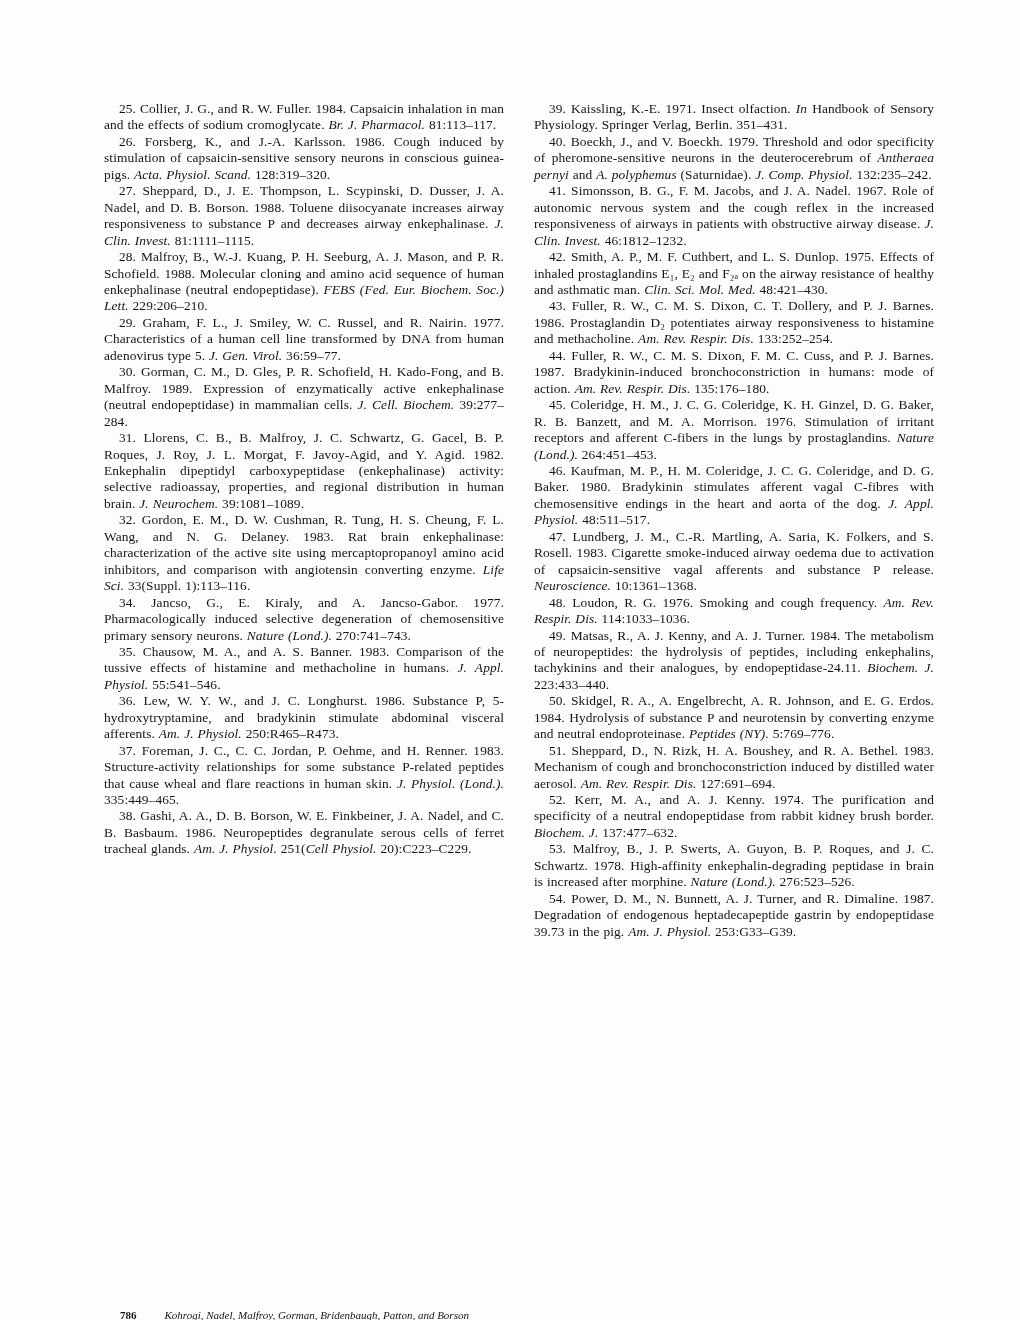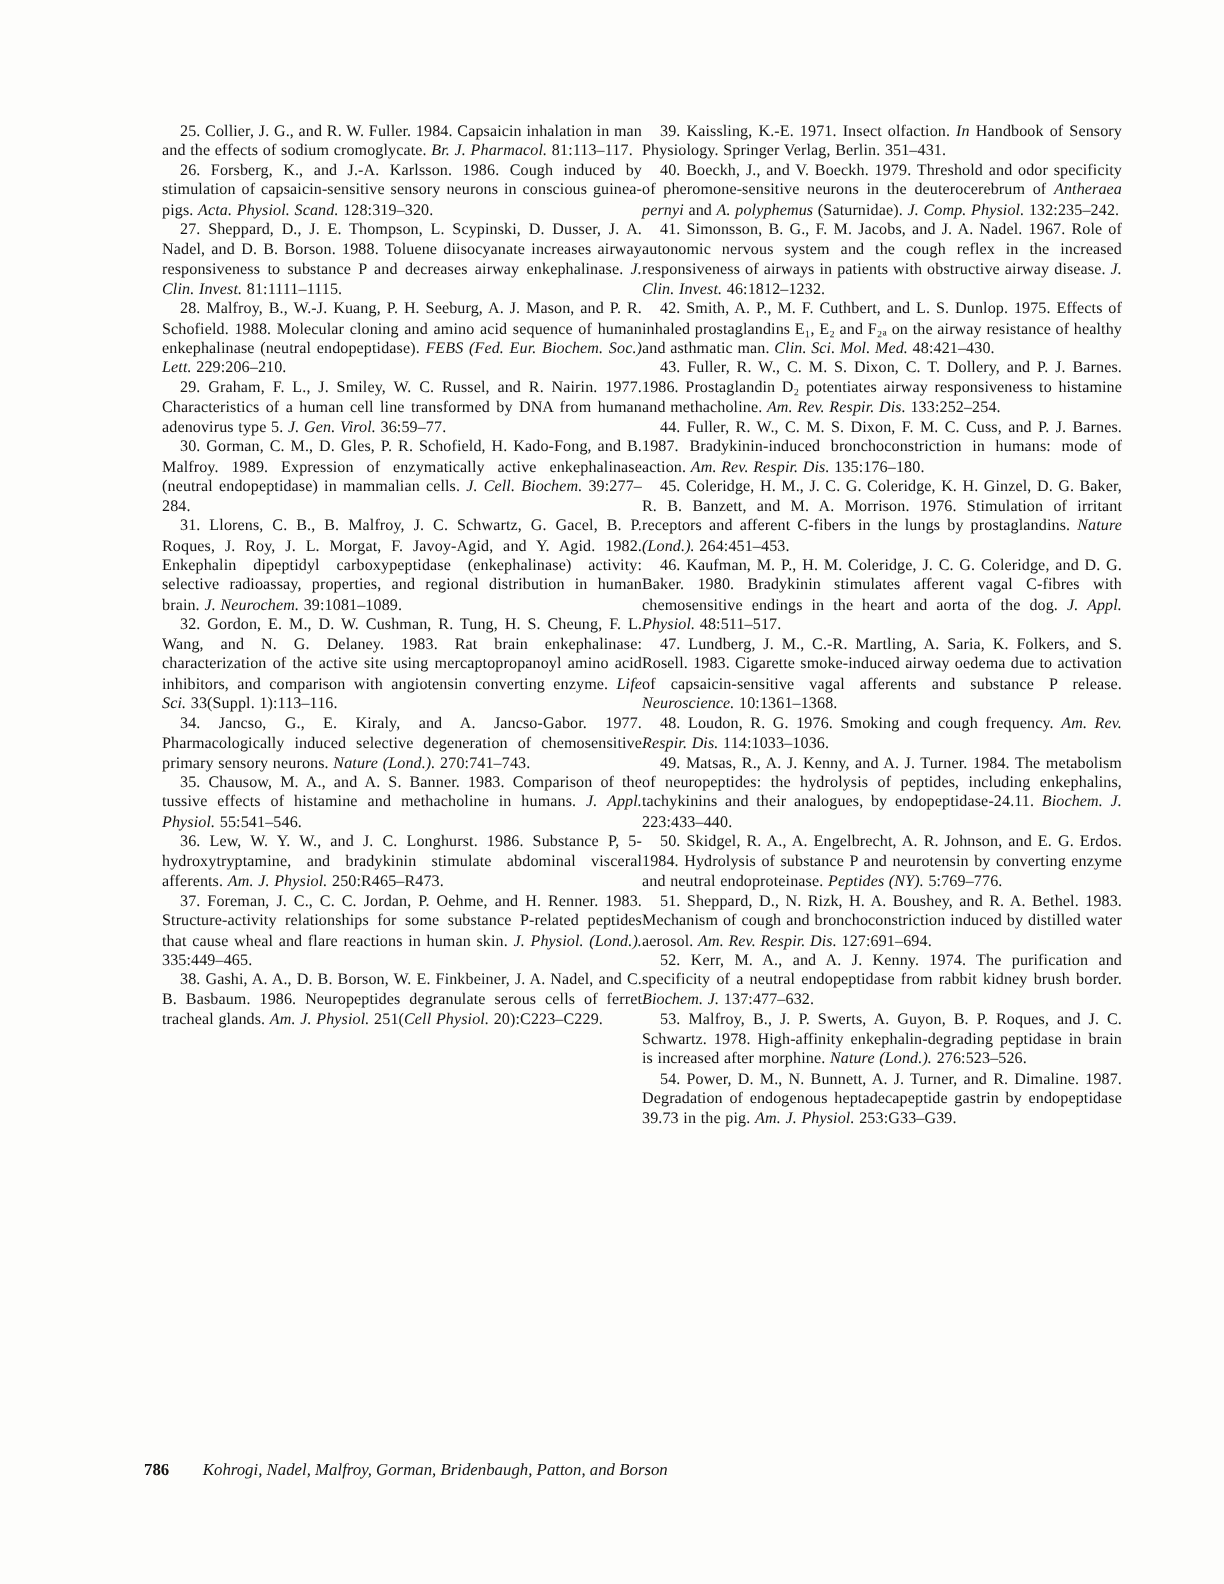--- a/index.html
+++ b/index.html
@@ -12,43 +12,44 @@
     width: 1020px;
     height: 1320px;
     margin: 0 auto;
     background: #fdfdfb;
     color: #141414;
     font-family: "Liberation Serif", serif;
     overflow: hidden;
   }
   .columns {
     position: absolute;
-    left: 135px;
+    left: 104px;
     top: 101px;
     width: 830px;
     display: flex;
+    gap: 30px;
   }
   .col {
     width: 400px;
   }
   .ref {
     margin: 0;
     font-size: 13.4px;
     line-height: 16.45px;
     text-align: justify;
     text-indent: 15px;
     letter-spacing: 0.1px;
     word-spacing: 0.4px;
   }
   .ref i { font-style: italic; }
   .footer {
     position: absolute;
     left: 120px;
-    top: 1218px;
-    font-size: 14px;
+    top: 1309px;
+    font-size: 11px;
     white-space: nowrap;
     font-family: Liberation Serif, serif;
   }
   .pagenum {
     font-weight: bold;
     margin-right: 28px;
   }
   .running {
     font-style: italic;
   }

